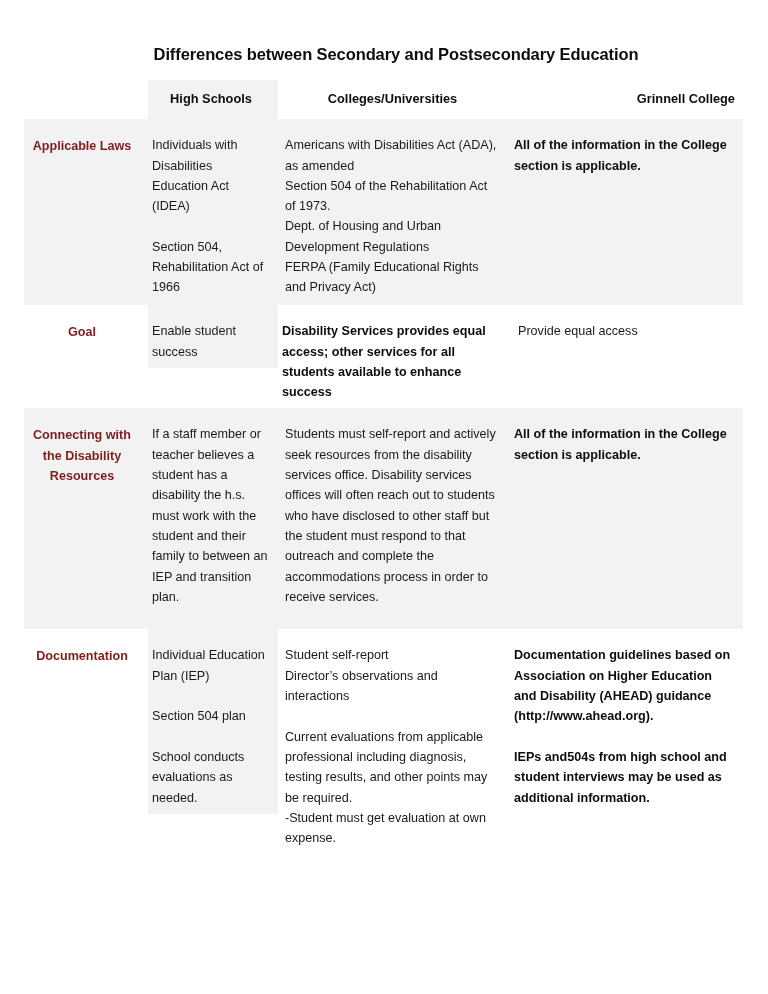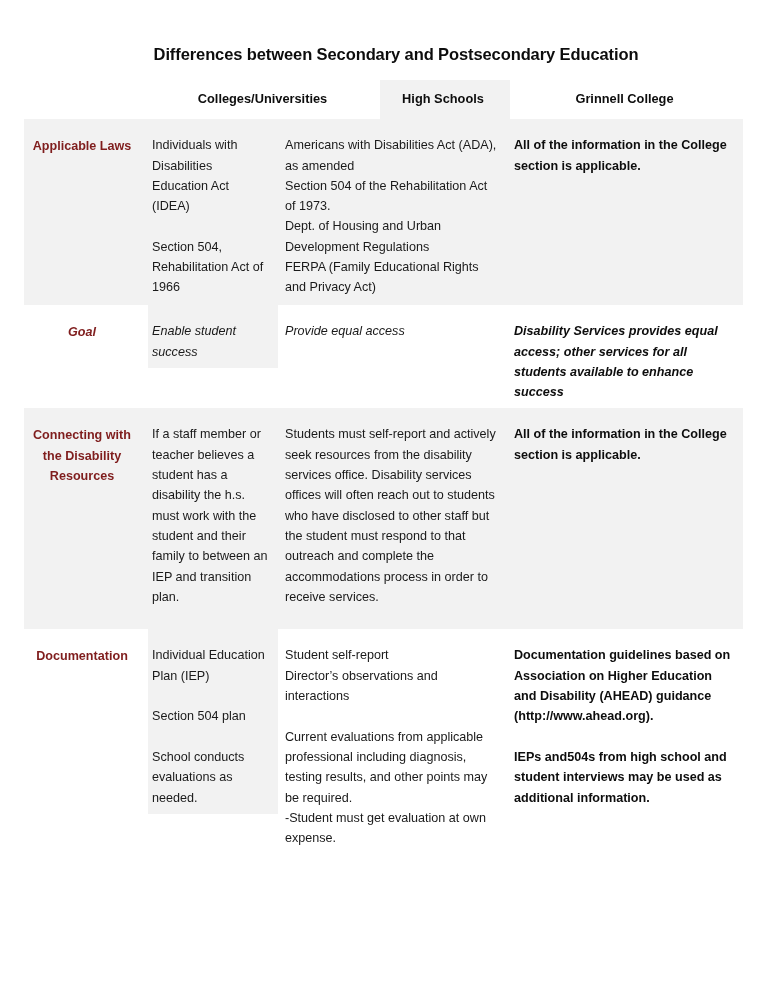--- a/index.html
+++ b/index.html
@@ -103,54 +103,54 @@
     font-weight: bold;
     text-align: center;
     font-size: 12.8px;
     color: #0d0d0d;
     padding-top: 9px;
     padding-bottom: 10px;
   }
   .row.header .c-label { text-align: center; }
   .row.header .c-hs    { text-align: center; }
   .row.header .c-cu    { text-align: center; }
-  .row.header .c-gc    { text-align: center; }
+  .row.header .c-gc    { text-align: right; }
 
   
   .row.body .cell {
     padding-top: 16px;
     padding-bottom: 6px;
   }
   .row.body .c-label { padding-top: 17px; }
 
   
   .row-applicable  { min-height: 186px; }
-  .row-goal        { min-height: 97px; font-style: italic;  }
+  .row-goal        { min-height: 97px;  }
   .row-connecting  { min-height: 221px; }
   .row-documentation { min-height: 218px; }
 
   
   .para { margin: 0; }
   .para + .para { margin-top: 20.3px; }
 
   .nowrap-block { white-space: pre-line; }
 </style>
 </head>
 <body>
 
 <div class="page">
 
   <div class="doc-title">Differences between Secondary and Postsecondary Education</div>
 
   <div class="table">
 
     <div class="row header">
       <div class="cell c-label"></div>
+      <div class="cell c-hs col-hs-band">High Schools</div>
       <div class="cell c-cu">Colleges/Universities</div>
-      <div class="cell c-hs col-hs-band">High Schools</div>
       <div class="cell c-gc">Grinnell College</div>
     </div>
 
     <div class="row body shaded row-applicable">
       <div class="cell c-label">Applicable Laws</div>
 
       <div class="cell c-hs col-hs-band">
         <p class="para nowrap-block">Individuals with Disabilities Education Act (IDEA)</p>
         <p class="para nowrap-block">Section 504, Rehabilitation Act of 1966</p>
       </div>
@@ -167,26 +167,26 @@
       </div>
     </div>
 
     <div class="row body row-goal">
       <div class="cell c-label">Goal</div>
 
       <div class="cell c-hs col-hs-band">
         <p class="para nowrap-block">Enable student success</p>
       </div>
 
+      <div class="cell c-gc">
+        <p class="para nowrap-block">Disability Services provides equal access; other services for all students available to enhance success</p>
+      </div>
+
       <div class="cell c-cu">
         <p class="para nowrap-block">Provide equal access</p>
-      </div>
-
-      <div class="cell c-gc">
-        <p class="para nowrap-block">Disability Services provides equal access; other services for all students available to enhance success</p>
       </div>
     </div>
 
     <div class="row body shaded row-connecting">
       <div class="cell c-label">Connecting with the Disability Resources</div>
 
       <div class="cell c-hs col-hs-band">
         <p class="para nowrap-block">If a staff member or teacher believes a student has a disability the h.s. must work with the student and their family to between an IEP and transition plan.</p>
       </div>
 

